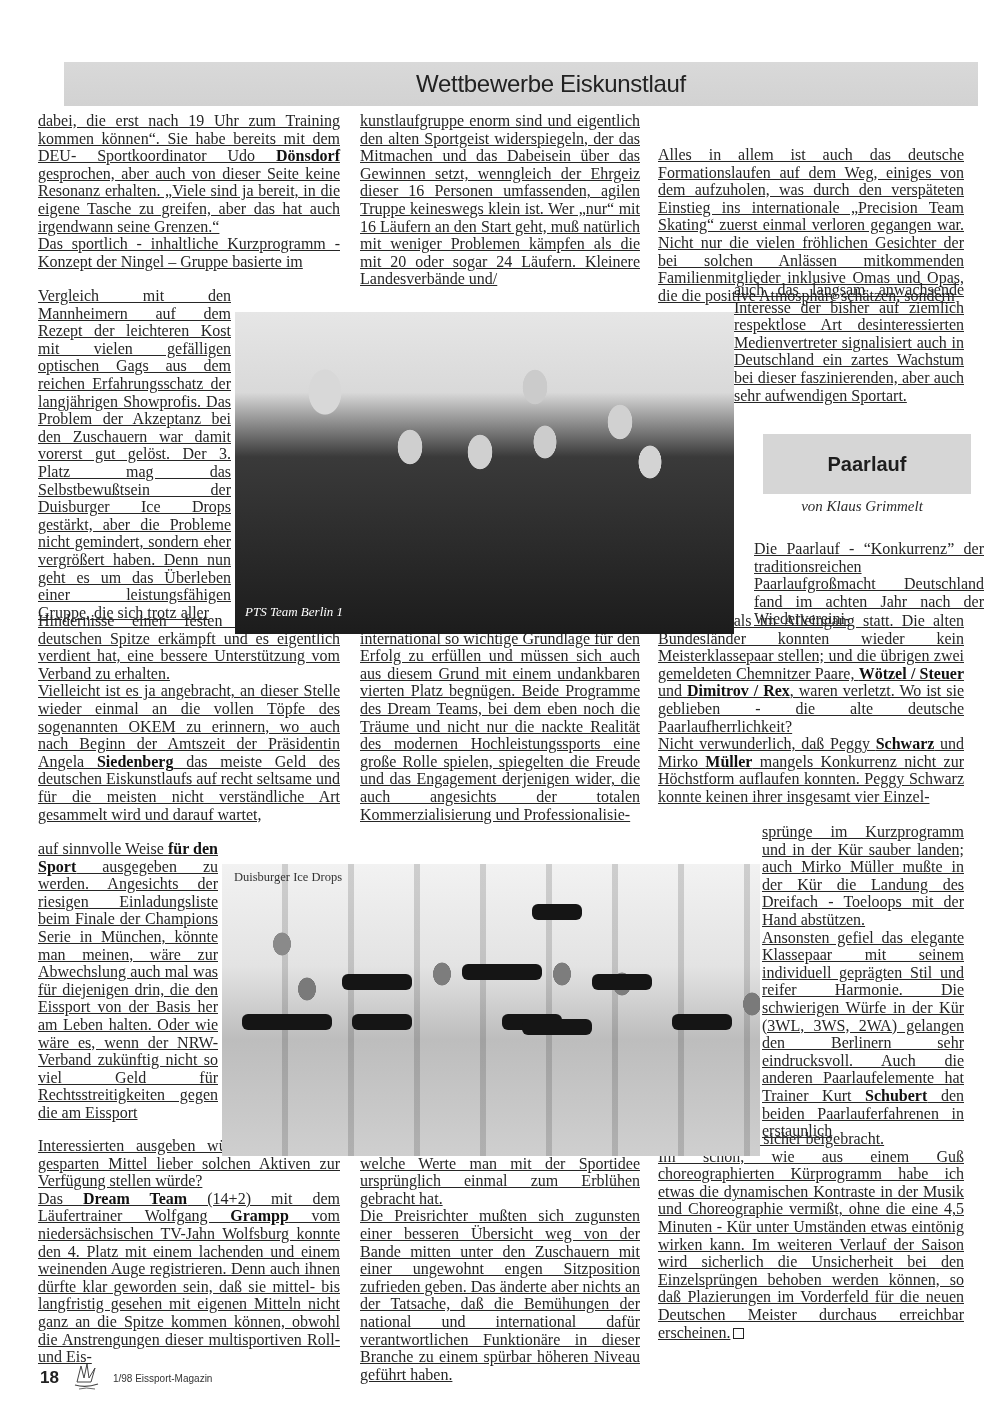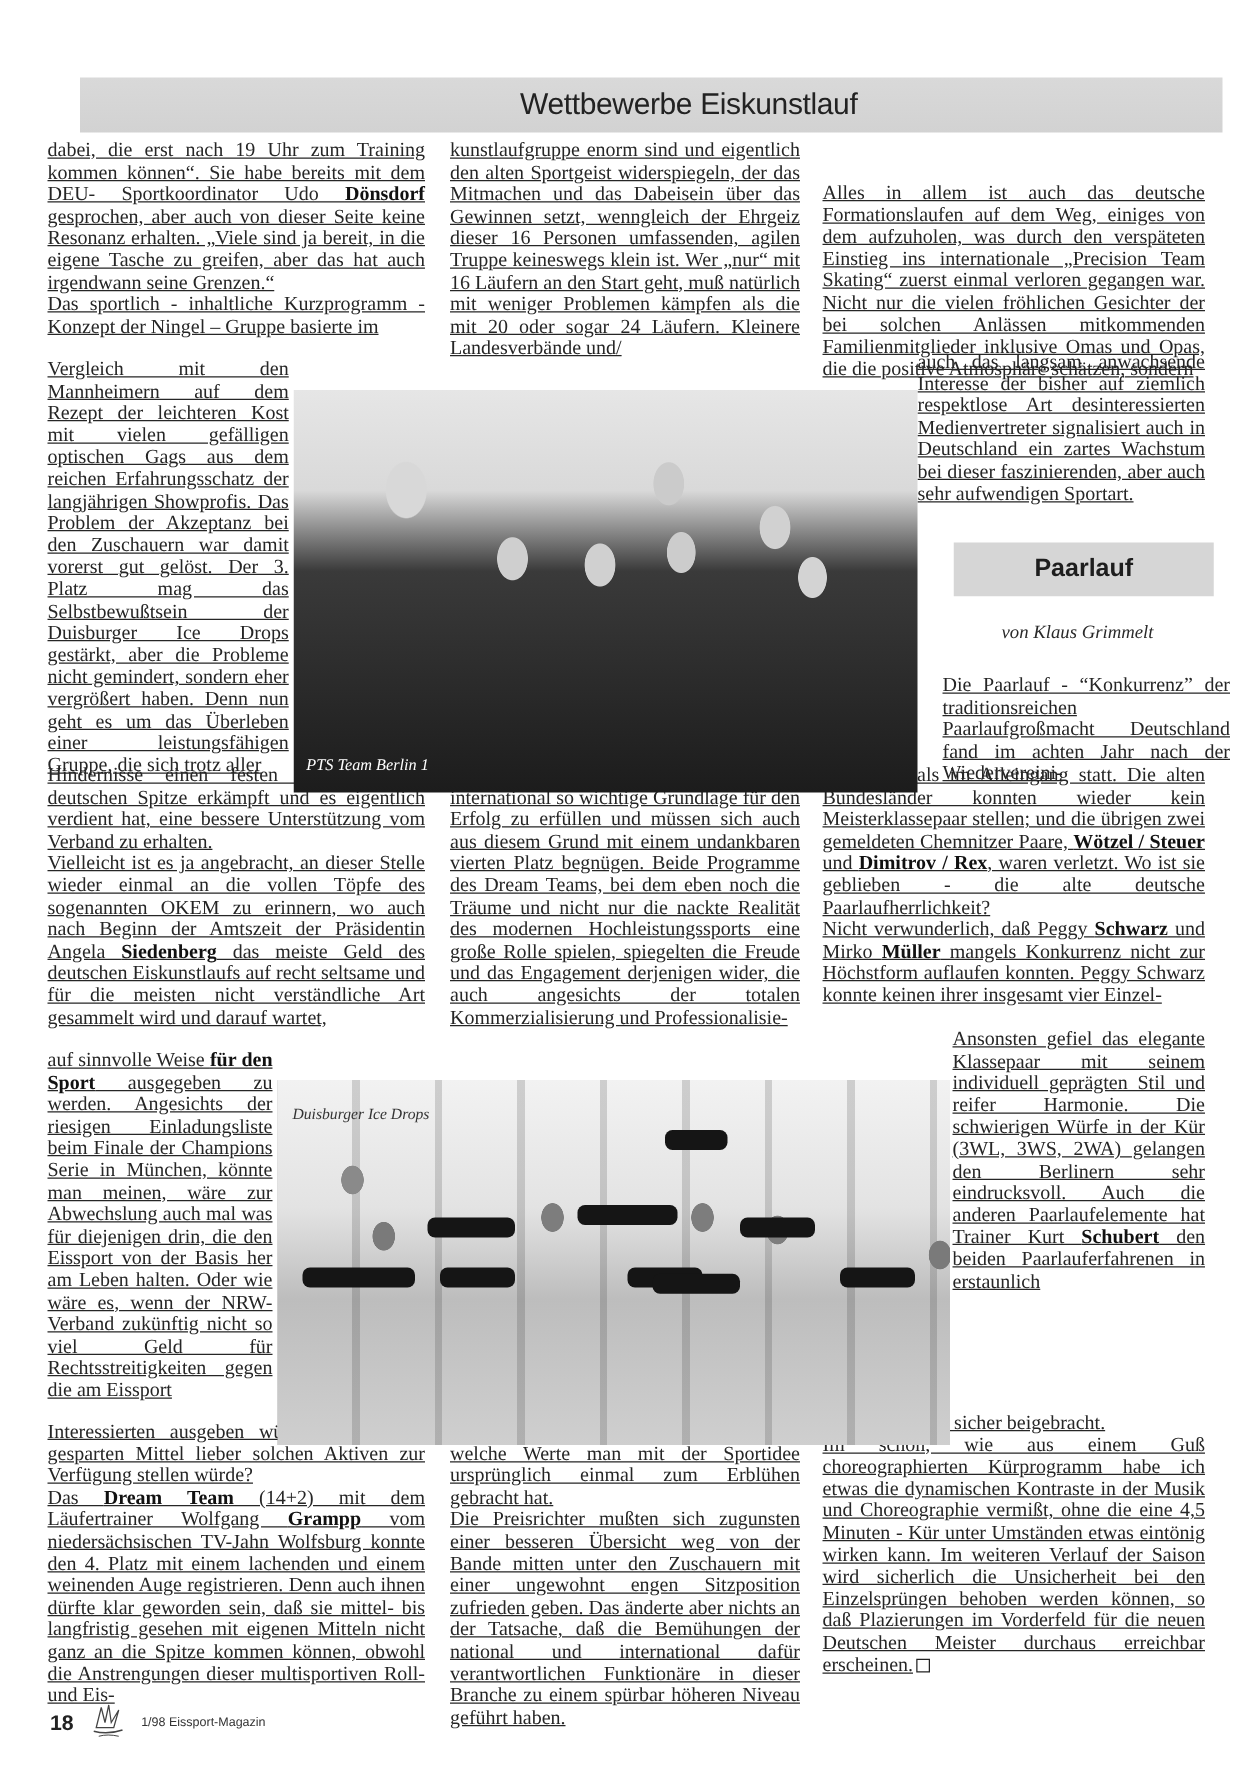--- a/index.html
+++ b/index.html
@@ -31,22 +31,22 @@
       radial-gradient(ellipse 22px 28px at 85px 125px, #7a7a7a 40%, transparent 42%),
       radial-gradient(ellipse 22px 28px at 220px 110px, #7d7d7d 40%, transparent 42%),
       radial-gradient(ellipse 22px 28px at 340px 110px, #7d7d7d 40%, transparent 42%),
       radial-gradient(ellipse 22px 28px at 400px 120px, #7d7d7d 40%, transparent 42%),
       radial-gradient(ellipse 22px 28px at 530px 140px, #7a7a7a 40%, transparent 42%),
       repeating-linear-gradient(90deg, rgba(0,0,0,0.0) 0 60px, rgba(0,0,0,0.15) 60px 66px),
       linear-gradient(180deg, #f2f2f2 0%, #e3e3e3 35%, #bdbdbd 60%, #cfcfcf 100%);
   }
   .photo2 .sleeve { position: absolute; height: 16px; background: #151515; border-radius: 6px; }
   .cap1 { position: absolute; left: 10px; bottom: 14px; font-style: italic; font-size: 13px; color: #ffffff; font-family: "Liberation Serif", serif; }
-  .cap2 { position: absolute; left: 12px; top: 20px; font-style: italic; font-size: 12.5px; color: #333; font-family: "Liberation Serif", serif; }
-  .sub-band { left: 763px; top: 434px; width: 208px; height: 43px; background: #d6d6d6;
+  .cap2 { position: absolute; left: 12px; top: 6px; font-size: 12.5px; color: #333; font-family: "Liberation Serif", serif; }
+  .sub-band { left: 763px; top: 434px; width: 208px; height: 60px; background: #d6d6d6;
     display: flex; align-items: center; justify-content: center; }
   .sub-title { font-family: "Liberation Sans", sans-serif; font-weight: bold; font-size: 20px; color: #1e1e1e; }
   .byline { left: 757px; top: 498px; width: 210px; text-align: center; font-style: italic; font-size: 15px; color: #2a2a2a; }
   .footer { left: 40px; top: 1362px; display: flex; align-items: center; gap: 12px; font-family: "Liberation Sans", sans-serif; }
   .page-num { font-weight: bold; font-size: 17px; color: #222; }
   .mag { font-size: 10px; color: #333; }
   .endmark { display: inline-block; width: 9px; height: 9px; border: 1.4px solid #222; vertical-align: -1px; margin-left: 3px; }
 </style>
 </head>
 <body>
@@ -102,20 +102,21 @@
 <div class="abs byline">von Klaus Grimmelt</div>
 
 <div class="abs txt" style="left:734px; top:540px; width:230px;margin-left:20px;">
   <p>Die Paarlauf - “Konkurrenz” der traditionsreichen Paarlaufgroßmacht Deutschland fand im achten Jahr nach der Wiedervereini-</p>
 </div>
 <div class="abs txt" style="left:658px; top:612px; width:306px;">
   <p><span>gung erstmals im Alleingang statt. Die alten Bundesländer konnten wieder kein Meisterklassepaar stellen; und die übrigen zwei gemeldeten Chemnitzer Paare, </span><b>Wötzel / Steuer</b><span> und </span><b>Dimitrov / Rex</b><span>, waren verletzt. Wo ist sie geblieben - die alte deutsche Paarlaufherrlichkeit?</span></p>
   <p><span>Nicht verwunderlich, daß Peggy </span><b>Schwarz</b><span> und Mirko </span><b>Müller</b><span> mangels Konkurrenz nicht zur Höchstform auflaufen konnten. Peggy Schwarz konnte keinen ihrer insgesamt vier Einzel-</span></p>
 </div>
 <div class="abs txt" style="left:762px; top:823px; width:202px;">
+  <p>sprünge im Kurzprogramm und in der Kür sauber landen; auch Mirko Müller mußte in der Kür die Landung des Dreifach - Toeloops mit der Hand abstützen.</p>
   <p><span>Ansonsten gefiel das elegante Klassepaar mit seinem individuell geprägten Stil und reifer Harmonie. Die schwierigen Würfe in der Kür (3WL, 3WS, 2WA) gelangen den Berlinern sehr eindrucksvoll. Auch die anderen Paarlaufelemente hat Trainer Kurt </span><b>Schubert</b><span> den beiden Paarlauferfahrenen in erstaunlich</span></p>
 </div>
 <div class="abs txt" style="left:658px; top:1130px; width:306px;">
   <p>kurzer Zeit sehr sicher beigebracht.</p>
   <p><span>Im schön, wie aus einem Guß choreographierten Kürprogramm habe ich etwas die dynamischen Kontraste in der Musik und Choreographie vermißt, ohne die eine 4,5 Minuten - Kür unter Umständen etwas eintönig wirken kann. Im weiteren Verlauf der Saison wird sicherlich die Unsicherheit bei den Einzelsprüngen behoben werden können, so daß Plazierungen im Vorderfeld für die neuen Deutschen Meister durchaus erreichbar erscheinen.</span><span class="endmark"></span></p>
 </div>
 
 <div class="abs photo photo1">
   <span class="cap1">PTS Team Berlin 1</span>
 </div>

